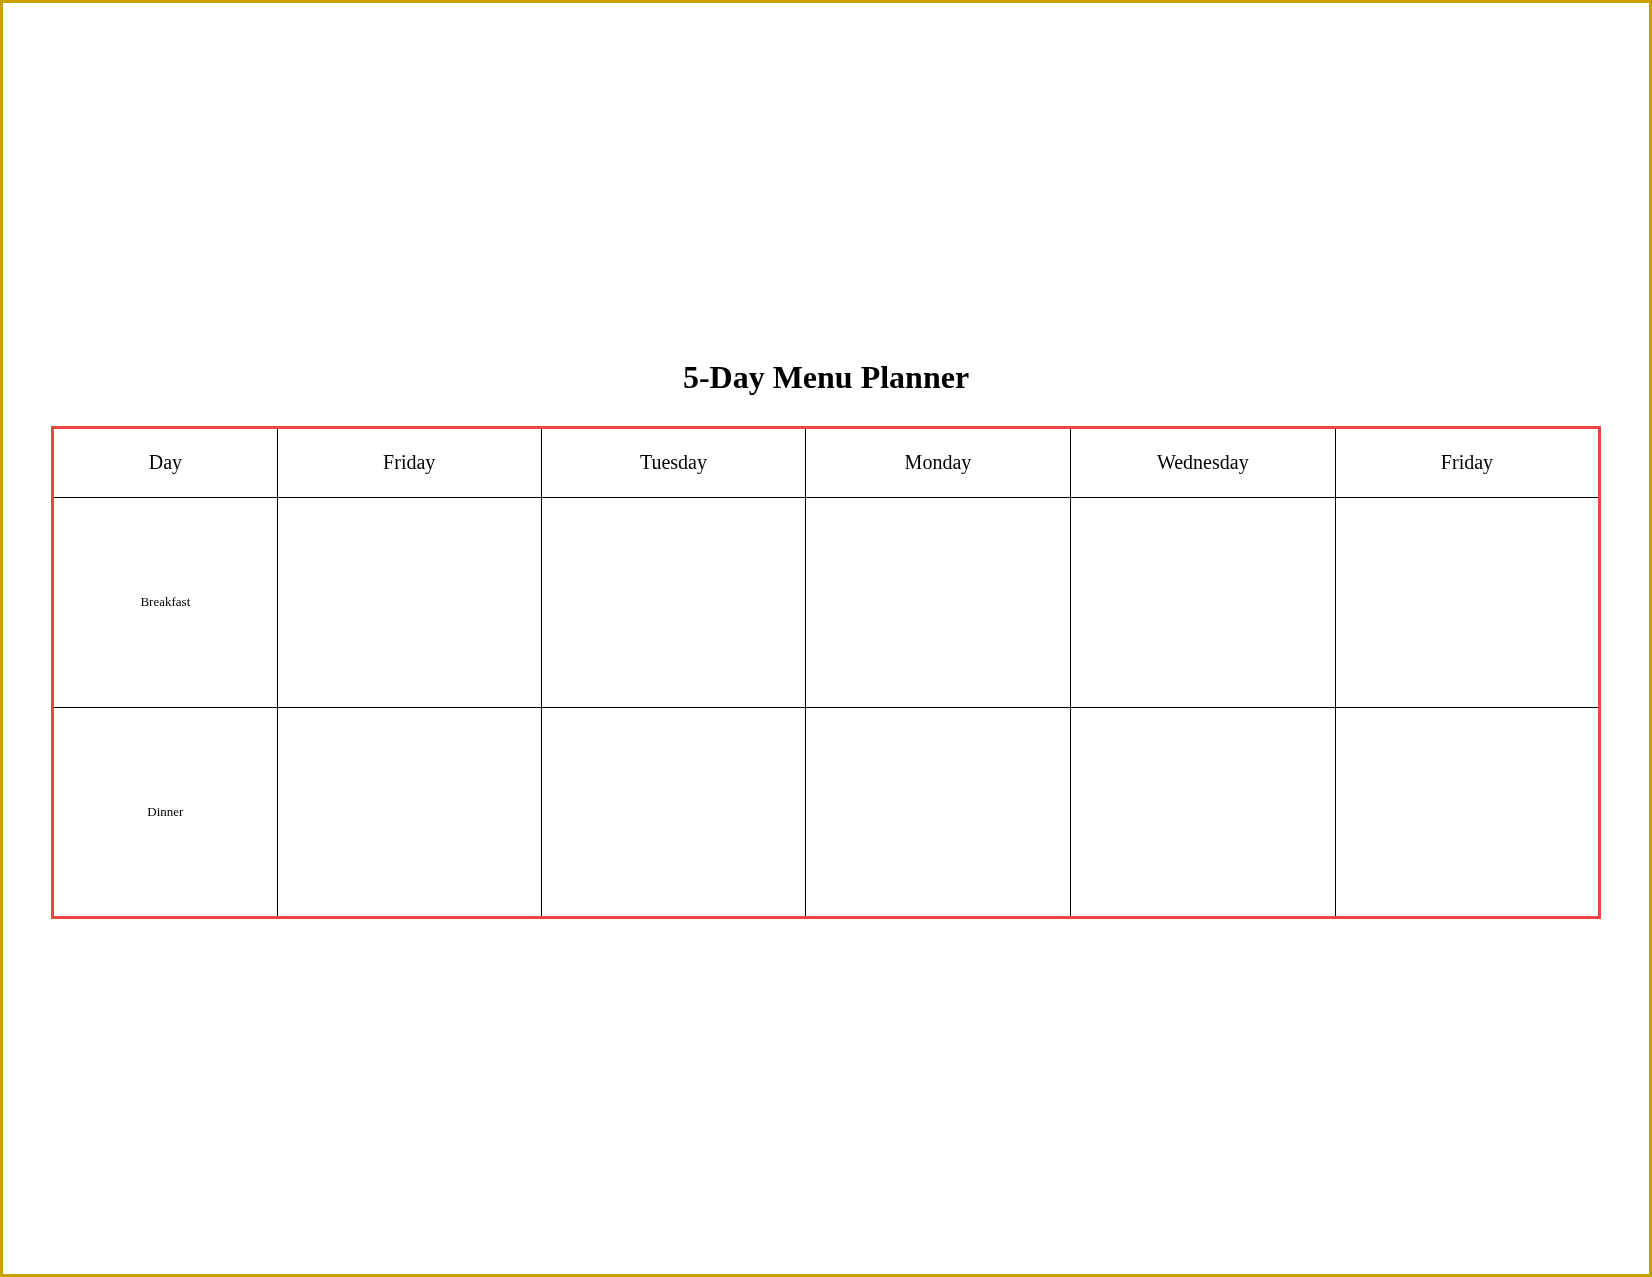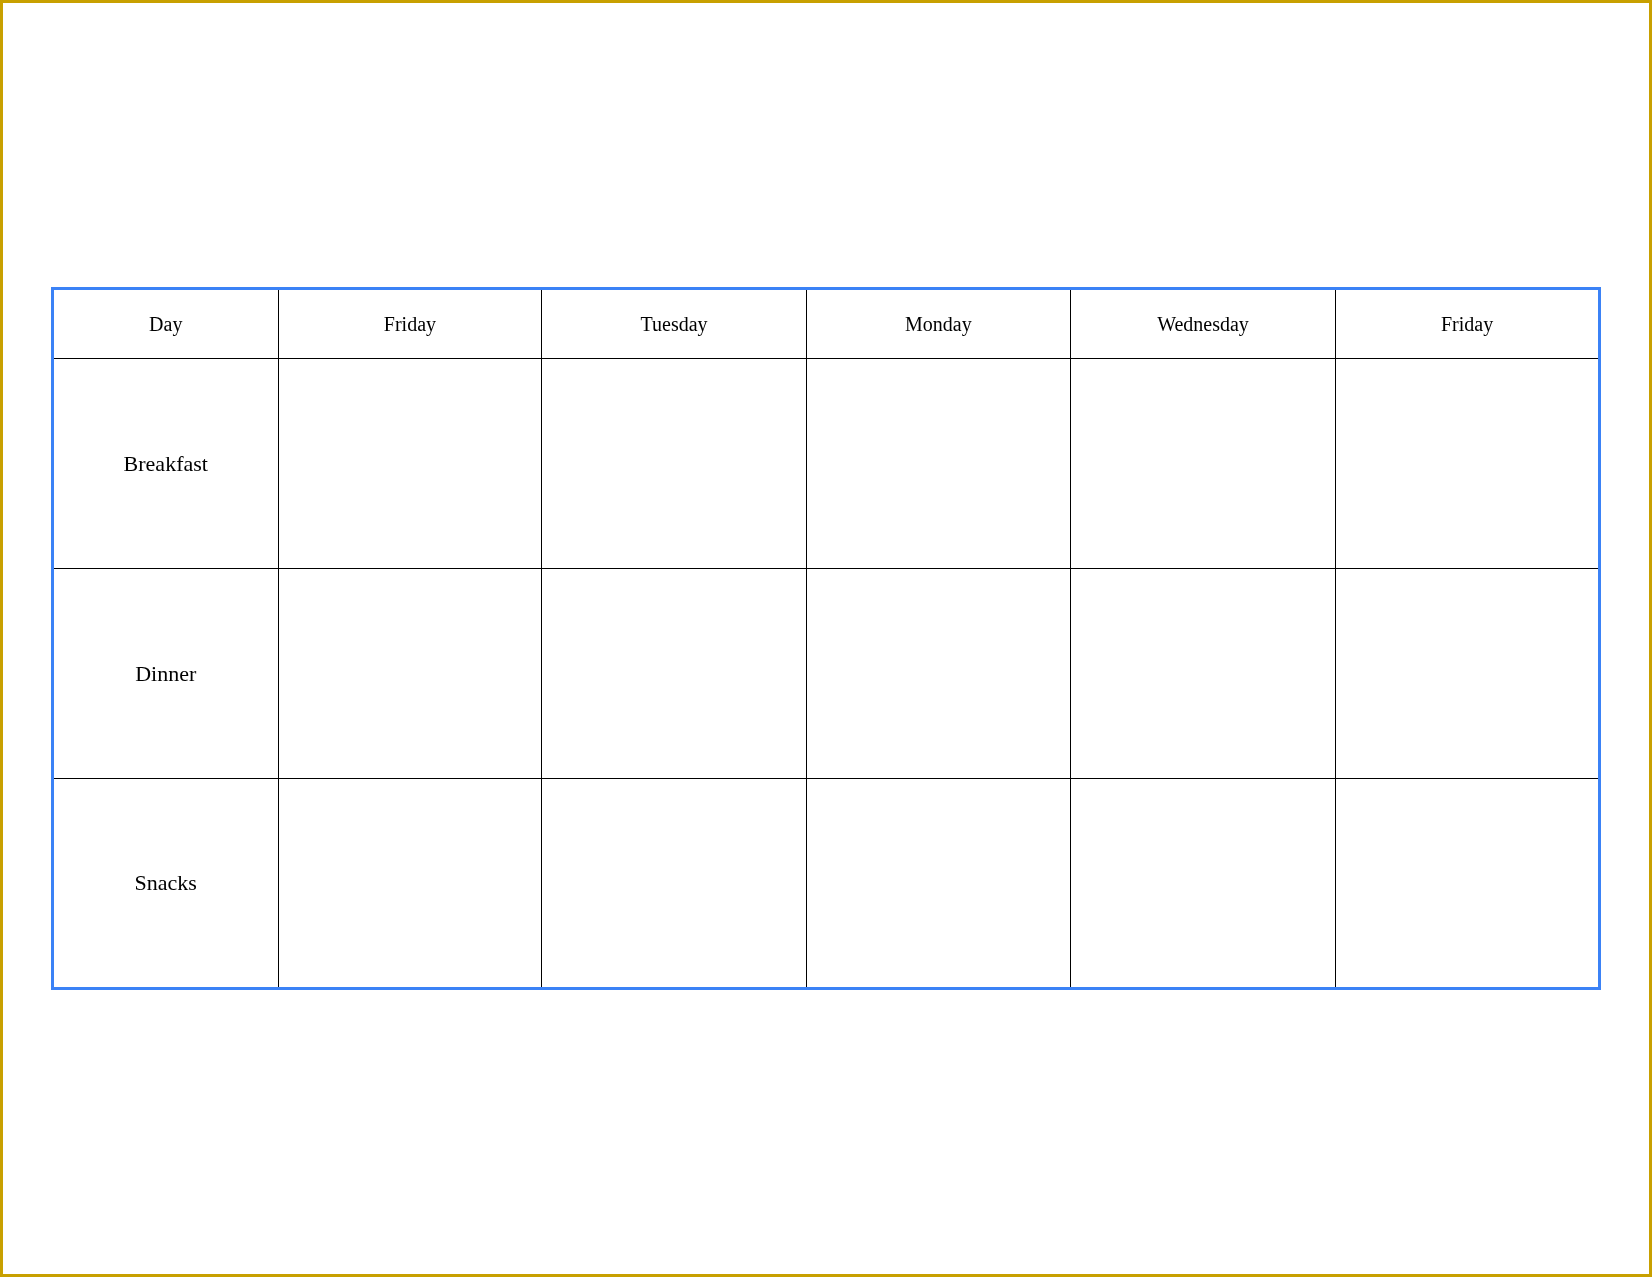--- a/index.html
+++ b/index.html
@@ -32,29 +32,29 @@
       font-size: 32px;
       font-weight: bold;
       font-family: Georgia, serif;
       text-align: center;
       color: #000000;
     }
 
     .planner-table {
       width: 100%;
       border-collapse: collapse;
-      border: 3px solid #3b82f6;
+      border: 3px solid #ef4444;
     }
 
     .planner-table th,
     .planner-table td {
       border: 1.5px solid #000000;
       text-align: center;
       vertical-align: middle;
-      font-size: 22px;
+      font-size: 13px;
       font-family: Georgia, serif;
       color: #000000;
     }
 
     .planner-table thead th {
       padding: 18px 10px;
       font-weight: normal;
       font-size: 20px;
       height: 70px;
     }
@@ -75,20 +75,21 @@
 
     .data-col {
       width: 270px;
     }
   </style>
 </head>
 <body>
 
 <div class="page-container">
 
+  <h1 class="page-title">5-Day Menu Planner</h1>
 
   <table class="planner-table">
     <thead>
       <tr>
         <th class="day-col">Day</th>
         <th class="data-col">Friday</th>
         <th class="data-col">Tuesday</th>
         <th class="data-col">Monday</th>
         <th class="data-col">Wednesday</th>
         <th class="data-col">Friday</th>
@@ -104,24 +105,16 @@
           <td contenteditable="true" style=""></td>
         </tr>
         <tr>
           <td class="meal-label-cell">Dinner</td>
           <td contenteditable="true" style=""></td>
           <td contenteditable="true" style=""></td>
           <td contenteditable="true" style=""></td>
           <td contenteditable="true" style=""></td>
           <td contenteditable="true" style=""></td>
         </tr>
-        <tr>
-          <td class="meal-label-cell">Snacks</td>
-          <td contenteditable="true" style=""></td>
-          <td contenteditable="true" style=""></td>
-          <td contenteditable="true" style=""></td>
-          <td contenteditable="true" style=""></td>
-          <td contenteditable="true" style=""></td>
-        </tr>
       </tbody>
   </table>
 
 </div>
 
 </body></html>

